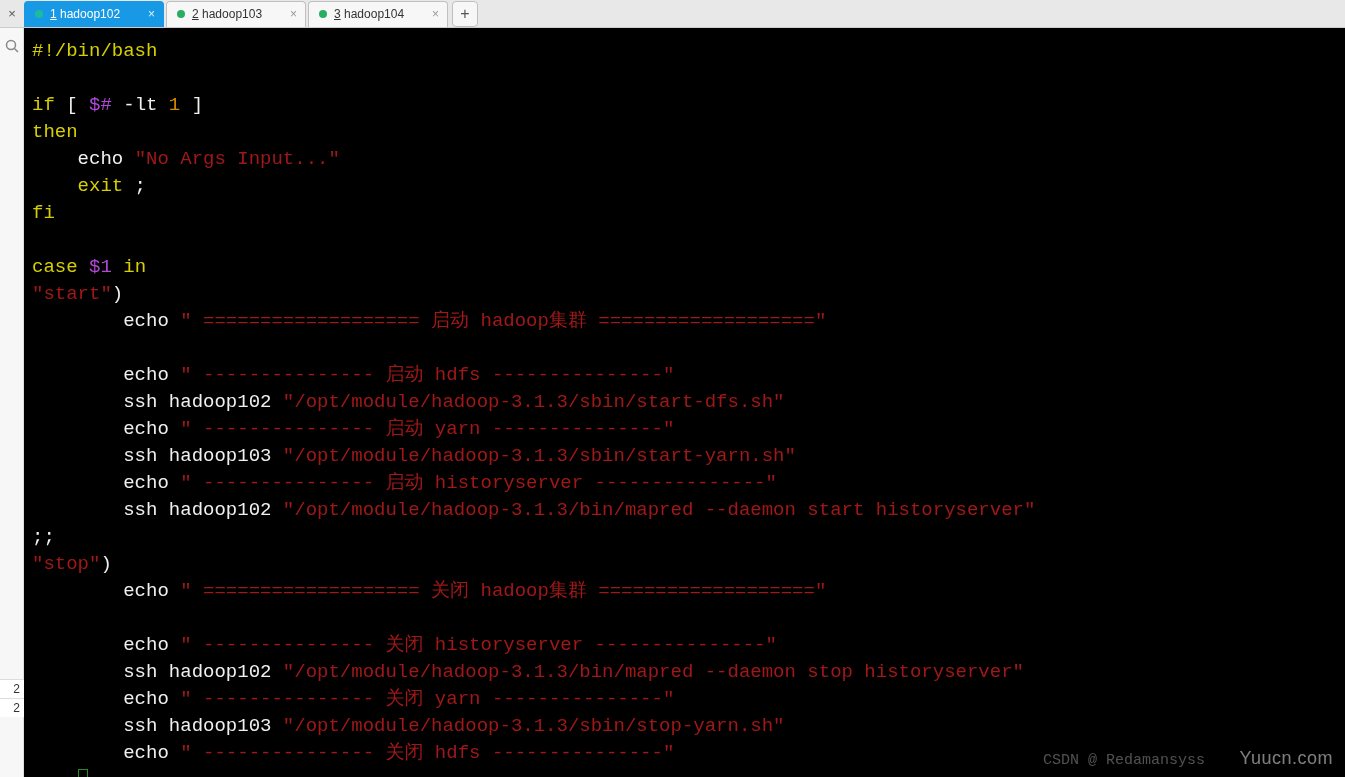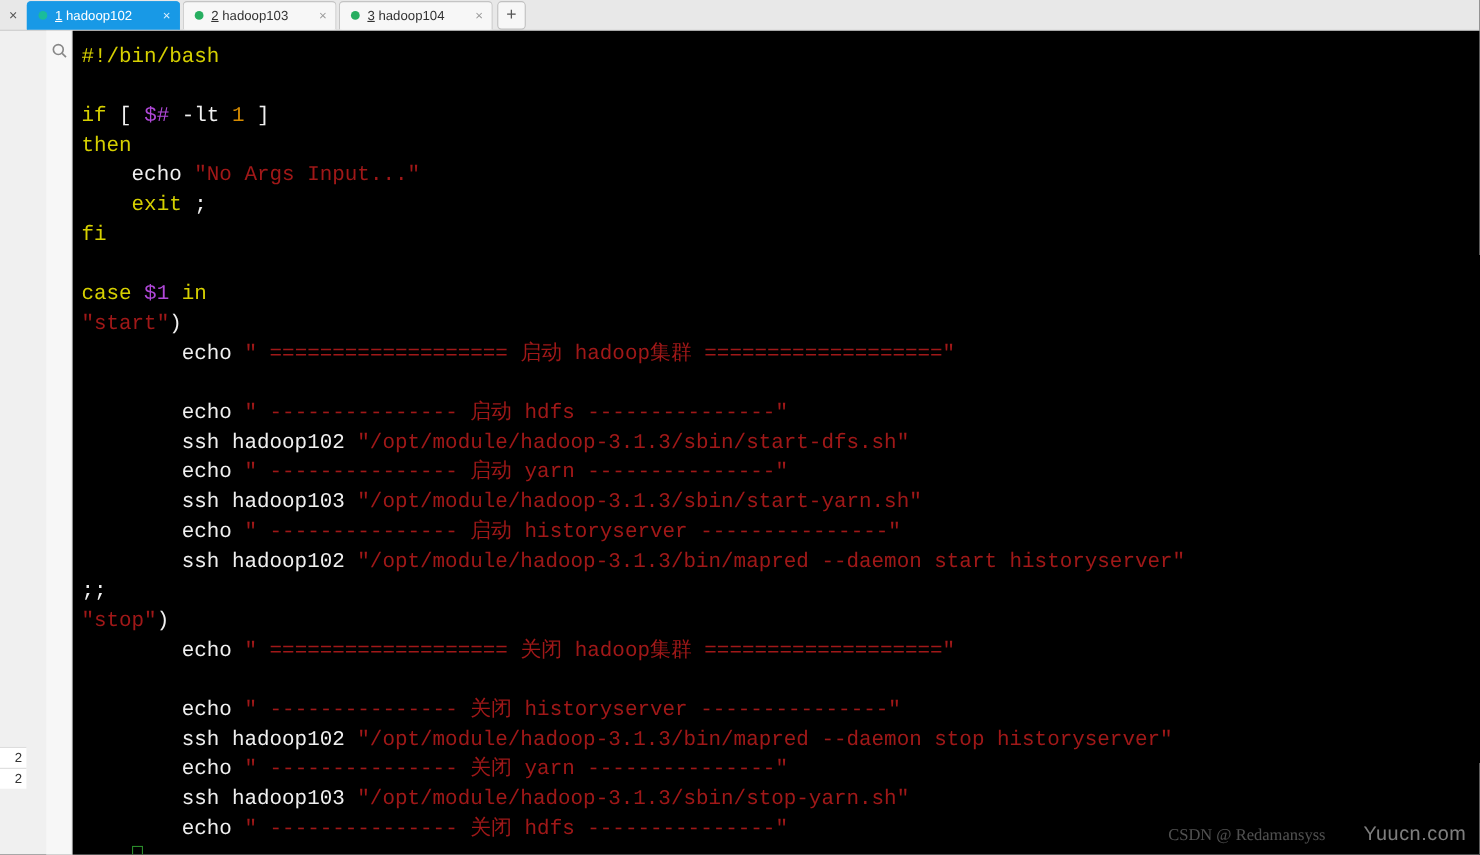--- a/index.html
+++ b/index.html
@@ -72,21 +72,20 @@
     border-radius: 4px;
     background: #f7f7f7;
     color: #555;
     font-size: 16px;
     cursor: pointer;
     margin-left: 2px;
   }
   .content-row {
     display: flex;
     height: calc(100% - 28px);
-    margin-left: 42px;
   }
   .gutter {
     width: 24px;
     background: #f7f7f7;
     border-right: 1px solid #ddd;
     display: flex;
     flex-direction: column;
     align-items: center;
     padding-top: 6px;
   }
@@ -136,21 +135,21 @@
     font-weight: 500;
     letter-spacing: 0.5px;
     margin-top: 36px;
   }
   .watermark-left {
     position: absolute;
     right: 140px;
     bottom: 8px;
     color: rgba(200,200,200,0.4);
     font-size: 15px;
-    font-family: Liberation Serif, serif;
+    font-family: Liberation Mono, monospace;
     margin-left: 16px;
   }
   .cursor-box {
     display: inline-block;
     width: 10px;
     height: 18px;
     border: 1px solid #2a8a2a;
     vertical-align: -2px;
   }
 </style>

